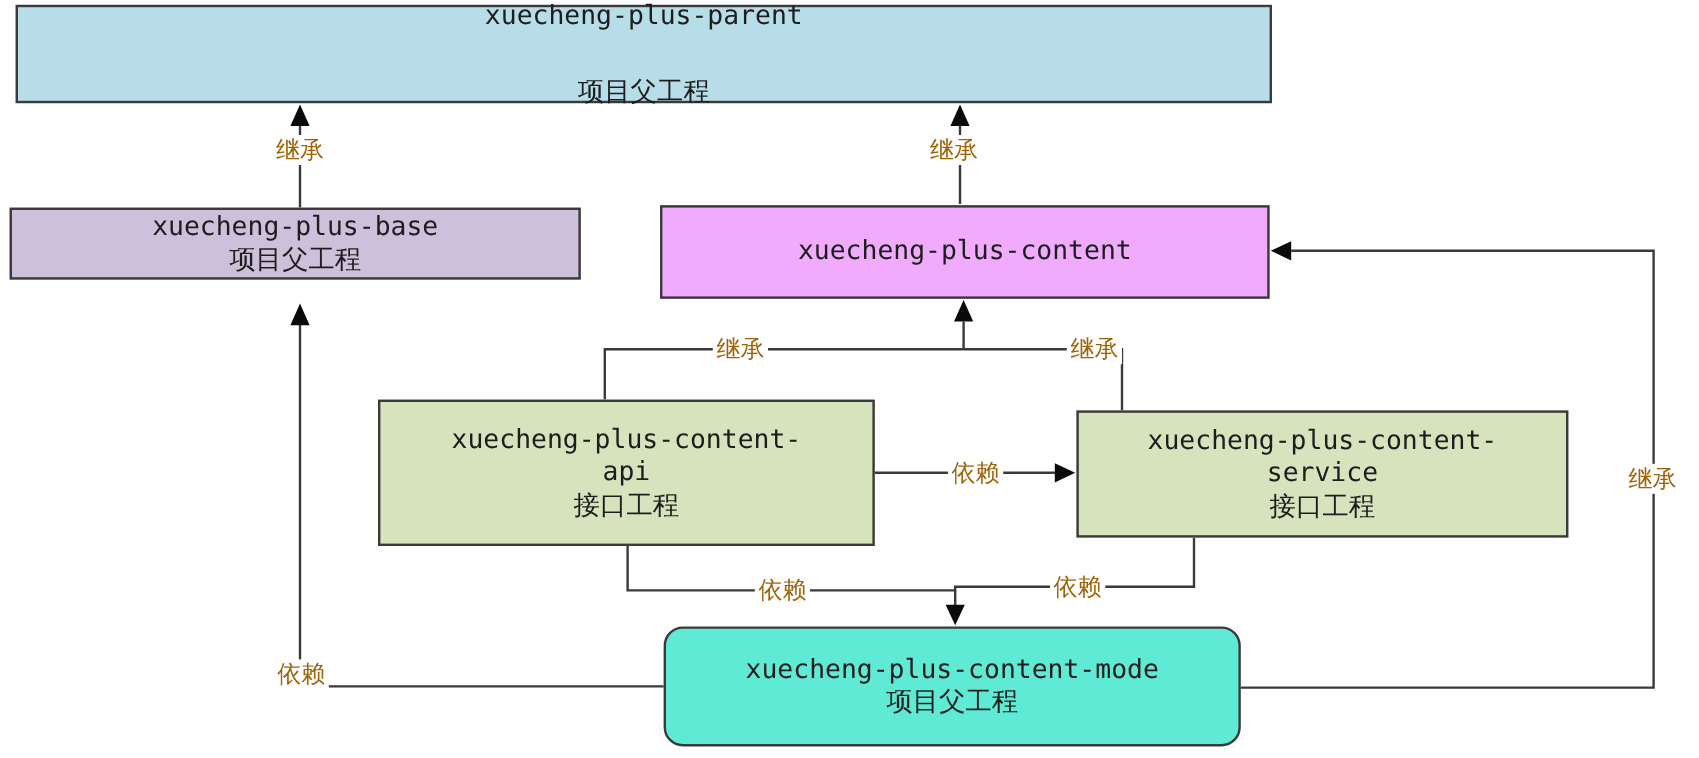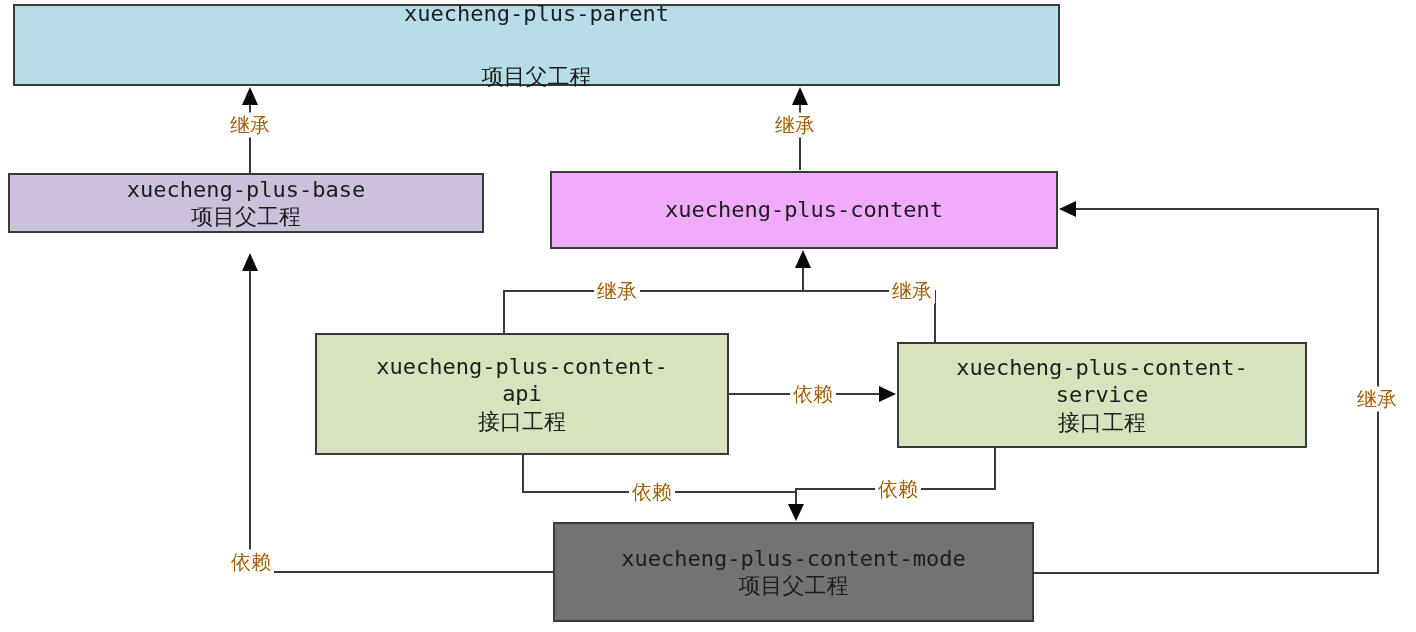--- a/index.html
+++ b/index.html
@@ -90,21 +90,21 @@
     <div class="ln">api</div>
     <div class="ln">接口工程</div>
   </div>
 
   <div class="node" id="node-service" style="background-color: rgb(214, 227, 188);">
     <div class="ln">xuecheng-plus-content-</div>
     <div class="ln">service</div>
     <div class="ln">接口工程</div>
   </div>
 
-  <div class="node" id="node-mode" style="background-color: #737373;">
+  <div class="node" id="node-mode" style="background-color: #5eead4; border-radius: 16px;">
     <div class="ln">xuecheng-plus-content-mode</div>
     <div class="ln">项目父工程</div>
   </div>
 
   <div class="edge-label" id="lbl-base-parent">继承</div>
   <div class="edge-label" id="lbl-content-parent">继承</div>
   <div class="edge-label" id="lbl-api-content">继承</div>
   <div class="edge-label" id="lbl-service-content">继承</div>
   <div class="edge-label" id="lbl-api-service">依赖</div>
   <div class="edge-label" id="lbl-api-mode">依赖</div>

